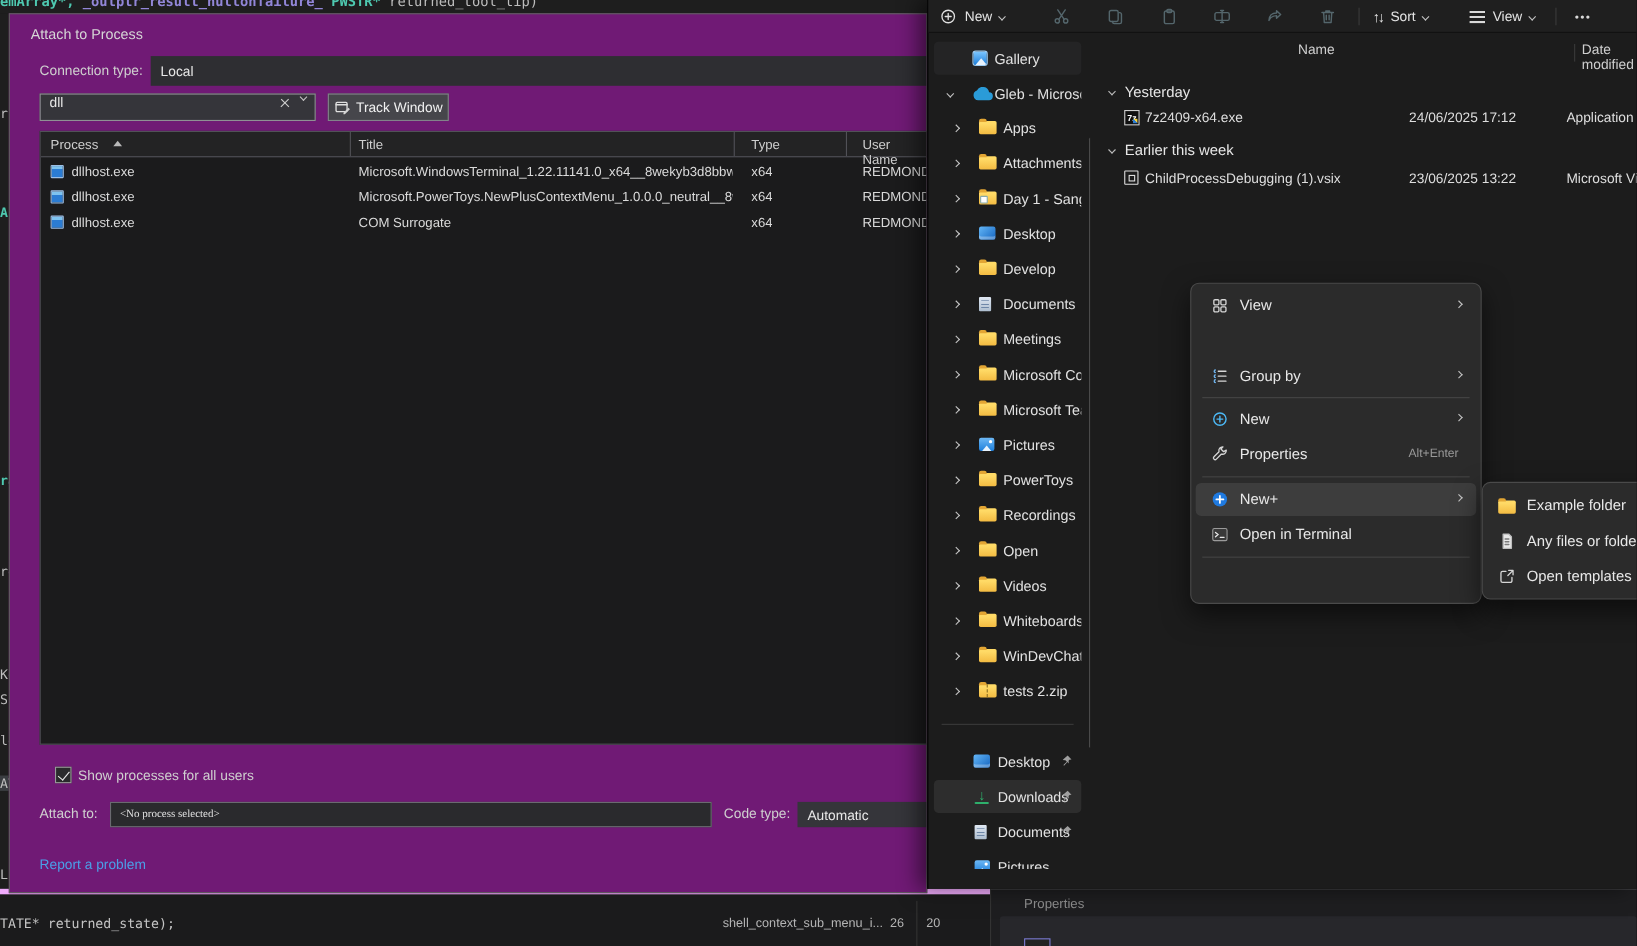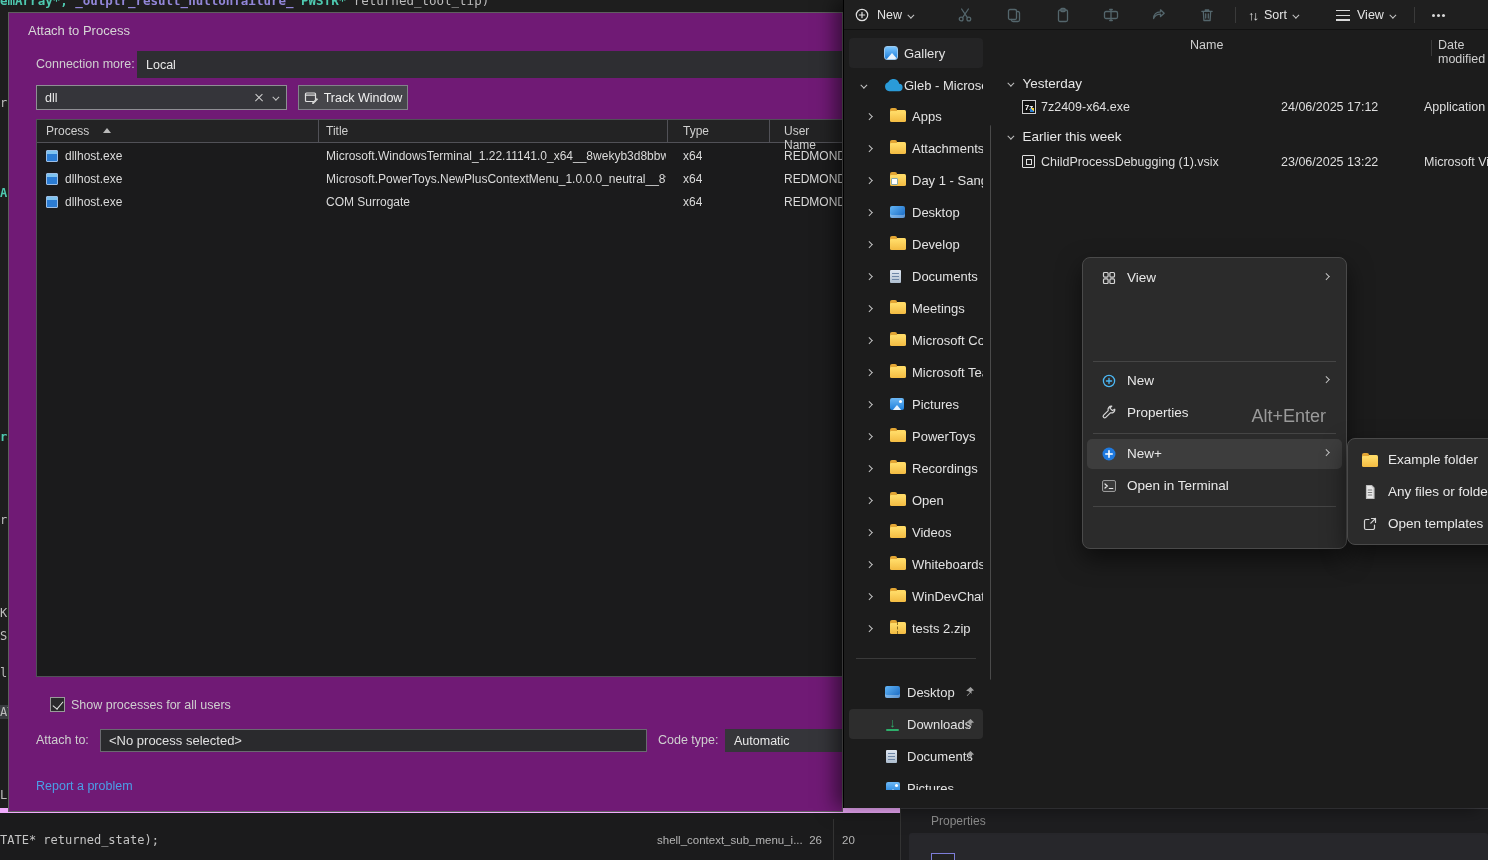--- a/index.html
+++ b/index.html
@@ -23,42 +23,42 @@
   .vs-bottom .vline{position:absolute;left:833px;top:6px;bottom:0;width:1px;background:#333}
   .vs-br{left:900px;top:808px;width:588px;height:52px;background:#1e1e20;border-top:1px solid #3c3c40;border-left:1px solid #333}
   .vs-br .bar{position:absolute;left:8px;right:0;top:24px;height:28px;background:#27272b;border-radius:3px 3px 0 0}
   .vs-br .mini{position:absolute;left:30px;top:44px;width:24px;height:8px;border:1px solid #7d7dd8;background:#222}
 
   
   .dialog{left:8px;top:12px;width:835px;height:800px;background:#701a75;border:1px solid #5f5f5f;overflow:hidden}
   .dlg-title{position:absolute;left:19px;top:10px;font-size:13px;color:#d6d6d6}
   .lbl{color:#cfcfcf}
   .combo{background:#2e2e32;color:#e8e8e8;display:flex;align-items:center;padding-left:9px}
-  .searchbox{position:absolute;left:27px;top:72px;width:251px;height:25px;background:#35353a;border:1px solid #8f8f94;display:flex;align-items:center}
+  .searchbox{position:absolute;left:27px;top:72px;width:251px;height:25px;background:#35353a;border:1px solid #8f8f94;display:flex;align-items:flex-start}
   .searchbox input{flex:1;background:transparent;border:none;outline:none;color:#e8e8e8;font-size:12.5px;padding-left:8px;font-family:"Liberation Sans",sans-serif}
   .xbtn{position:relative;width:14px;height:14px;margin-right:4px}
   .xbtn::before,.xbtn::after{content:"";position:absolute;left:2px;top:6.5px;width:10px;height:1.4px;background:#d0d0d0}
   .xbtn::before{transform:rotate(45deg)}.xbtn::after{transform:rotate(-45deg)}
   .chev{display:inline-block;width:6px;height:6px;border-top:1.4px solid #c4c4c4;border-right:1.4px solid #c4c4c4}
   .chev.d{transform:rotate(135deg)}
   .chev.r{transform:rotate(45deg)}
   .chev.sm{width:4.5px;height:4.5px}
   .trackbtn{position:absolute;left:289px;top:72px;width:110px;height:25px;background:#46464b;border:1px solid #82828a;display:flex;align-items:center;gap:5px;justify-content:center;color:#f0f0f0}
   .ptable{position:absolute;left:27px;top:106px;width:808px;height:558px;background:#1b1b1c;border:1px solid #515157;overflow:hidden}
   .thead{position:absolute;left:0;top:0;right:0;height:23px;background:#232324;border-bottom:1px solid #515157;color:#cfcfcf}
   .thead .cdiv{position:absolute;top:0;bottom:0;width:1px;background:#515157}
   .th{position:absolute;top:4px;font-size:12px}
   .sortup{display:inline-block;width:0;height:0;border-left:4px solid transparent;border-right:4px solid transparent;border-bottom:5px solid #b9b9b9;margin-left:6px}
   .trow{position:absolute;left:0;right:0;height:23px;display:block;font-size:12px;color:#dadada}
   .trow .cell{position:absolute;top:4px;white-space:nowrap;overflow:hidden}
   .ic-dll{position:absolute;left:9px;top:5px;width:12px;height:12px;background:linear-gradient(#7ec3f0 0 30%,#2b7cd3 30%);border:1px solid #9dbfe6;border-radius:1px}
   .cbx{position:absolute;left:41px;top:684px;width:15px;height:15px;background:#2a2a2c;border:1px solid #9a9a9a;}
   .cbx::after{content:"";position:absolute;left:3.5px;top:1px;width:5px;height:9px;border-right:1.6px solid #e8e8e8;border-bottom:1.6px solid #e8e8e8;transform:rotate(40deg)}
   .atinput{position:absolute;left:91px;top:716px;width:547px;height:23px;background:#2a2a2d;border:1px solid #6a6a70}
-  .atinput input{width:100%;height:100%;background:transparent;border:none;outline:none;color:#e0e0e0;font-size:13px;padding-left:8px;font-family:Liberation Sans, sans-serif}
+  .atinput input{width:100%;height:100%;background:transparent;border:none;outline:none;color:#e0e0e0;font-size:10px;padding-left:8px;font-family:Liberation Serif, serif}
   .codecombo{position:absolute;left:716px;top:716px;width:119px;height:23px;background:#35353a}
   .link{color:#4b9fe8}
 
   
   .explorer{left:843px;top:0;width:645px;height:808px;background:#1c1c1c;border-left:1px solid #000;box-shadow:-8px 0 18px rgba(0,0,0,.5)}
   .exp-toolbar{position:absolute;left:0;top:0;right:0;height:30px;background:#1f1f1f;border-bottom:1px solid #111;display:block;color:#e4e4e4}
   .tbtn{position:absolute;top:0;height:30px;display:flex;align-items:center;gap:7px;font-size:12.5px}
   .tsep{position:absolute;top:7px;width:1px;height:16px;background:#3a3a3a}
   .icn{display:inline-flex;align-items:center;justify-content:center}
   .icn svg{display:block}
@@ -111,21 +111,21 @@
   .statusbar{position:absolute;left:0;right:0;bottom:0;height:18px;background:#1f1f1f;border-top:1px solid #2e2e2e;font-size:11.5px;color:#d0d0d0}
   .statusbar .sdiv{position:absolute;left:62px;top:3px;width:1px;height:12px;background:#555}
 
   
   .ctx{left:1082px;top:257px;width:265px;height:292px;background:#2b2b2b;border:1px solid #4a4a4a;border-radius:8px;
        box-shadow:0 10px 24px rgba(0,0,0,.55);z-index:30}
   .mi{position:absolute;left:4px;right:4px;height:30px;border-radius:5px;font-size:13.5px;color:#e8e8e8}
   .mi .micon{position:absolute;left:14px;top:7px;width:16px;height:16px}
   .mi .mlabel{position:absolute;left:40px;top:7px}
   .mi .mchev{position:absolute;right:14px;top:11px}
-  .mi .mshort{position:absolute;right:16px;top:8px;color:#9a9a9a;font-size:18px}
+  .mi .mshort{position:absolute;right:16px;top:8px;color:#9a9a9a;font-size:11px}
   .mi.hl{background:#3d3d3d}
   .msep{position:absolute;left:10px;right:10px;height:1px;background:#454545}
   .submenu{left:1347px;top:438px;width:200px;height:107px;background:#2b2b2b;border:1px solid #4a4a4a;border-radius:8px;
            box-shadow:0 10px 24px rgba(0,0,0,.55);z-index:31}
   .submenu .mi .micon{left:10px}
   .submenu .mi .mlabel{left:36px}
   .mstroke{stroke:#d6d6d6;fill:none;stroke-width:1.2;stroke-linecap:round;stroke-linejoin:round}
   .mblue{stroke:#6fb2ea;fill:none;stroke-width:1.3;stroke-linecap:round;stroke-linejoin:round}
 </style>
 </head>
@@ -158,21 +158,21 @@
 
   <div class="abs vs-br">
     <div class="abs" style="left:30px;top:5px;color:#8d8d8d;font-size:12px">Properties</div>
     <div class="bar"></div>
     <div class="mini"></div>
   </div>
 
   <div class="abs dialog">
     <div class="dlg-title">Attach to Process</div>
 
-    <div class="abs lbl" style="left:27px;top:44px">Connection more:</div>
+    <div class="abs lbl" style="left:27px;top:44px">Connection type:</div>
     <div class="abs combo" style="left:128px;top:38px;width:707px;height:27px">
       <span>Local</span>
     </div>
 
     <div class="searchbox">
       <input type="text" value="dll" style="">
       <span class="xbtn"></span>
       <span class="chev d sm" style="margin:0 8px 0 4px;border-color:#c4c4c4"></span>
     </div>
 
@@ -449,21 +449,21 @@
         </div>
       <div class="nav-item" style="top:743px">
           <span class="nicon ic-pic" style="left:37px"></span>
           <span class="nlabel" style="left:58px">Pictures</span>
         </div>
 
       <div class="nav-scroll"></div>
     </div>
 
     <div class="files">
-      <span class="fcol" style="left:189px">Name</span>
+      <span class="fcol" style="left:179px">Name</span>
       <span class="fcoldiv" style="left:430px"></span>
       <span class="fcol" style="left:437px">Date modified</span>
 
       <div class="fgroup" style="top:42px;left:8px">
         <span class="chev d sm" style="border-color:#bdbdbd"></span>
         <span>Yesterday</span>
       </div>
       <div class="frow" style="top:65px">
         <span class="ficon ic-7z">7z</span>
         <span class="fname">7z2409-x64.exe</span>
@@ -492,20 +492,34 @@
               <rect x="2.5" y="2.5" width="4.6" height="4.6" rx="1"></rect>
               <rect x="8.9" y="2.5" width="4.6" height="4.6" rx="1"></rect>
               <rect x="2.5" y="8.9" width="4.6" height="4.6" rx="1"></rect>
               <rect x="8.9" y="8.9" width="4.6" height="4.6" rx="1"></rect>
             </g>
           </svg>
         </span>
       <span class="mlabel">View</span>
       <span class="chev r sm mchev"></span>
     </div>
+    <div class="mi" style="top:69px">
+      <span class="micon icn">
+          <svg width="16" height="16" viewBox="0 0 16 16">
+            <g class="mstroke">
+              <path d="M6.5 3.5h7M6.5 8h7M6.5 12.5h7"></path>
+            </g>
+            <g class="mblue">
+              <path d="M3.8 2.3c-1.2 0-1.2 2.4 0 2.4M3.8 6.8c-1.2 0-1.2 2.4 0 2.4M3.8 11.3c-1.2 0-1.2 2.4 0 2.4"></path>
+            </g>
+          </svg>
+        </span>
+      <span class="mlabel">Group by</span>
+      <span class="chev r sm mchev"></span>
+    </div>
     <div class="msep" style="top:103px"></div>
     <div class="mi" style="top:108px">
       <span class="micon icn">
           <svg width="16" height="16" viewBox="0 0 16 16">
             <g stroke="#4cb8f5" fill="none" stroke-width="1.3" stroke-linecap="round">
               <circle cx="8" cy="8" r="5.6"></circle>
               <path d="M8 5.4v5.2M5.4 8h5.2"></path>
             </g>
           </svg>
         </span>

